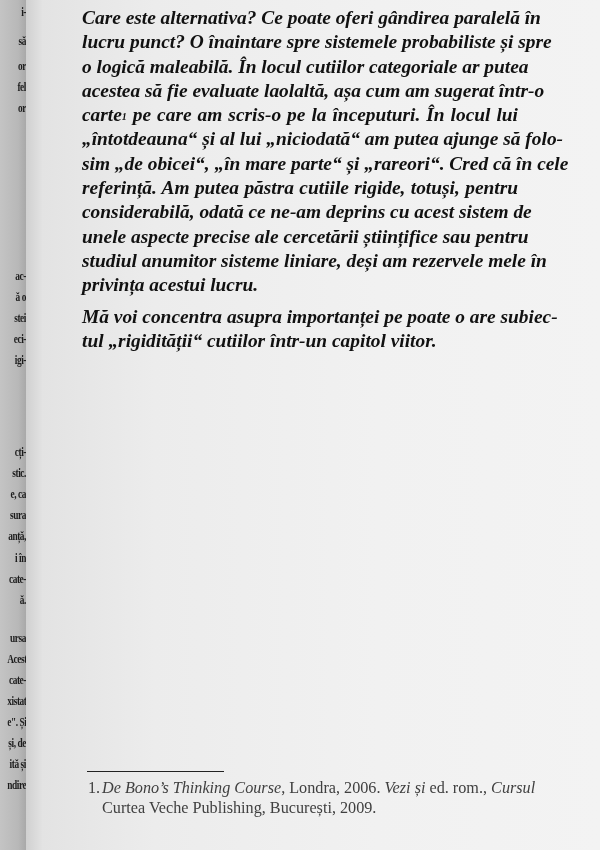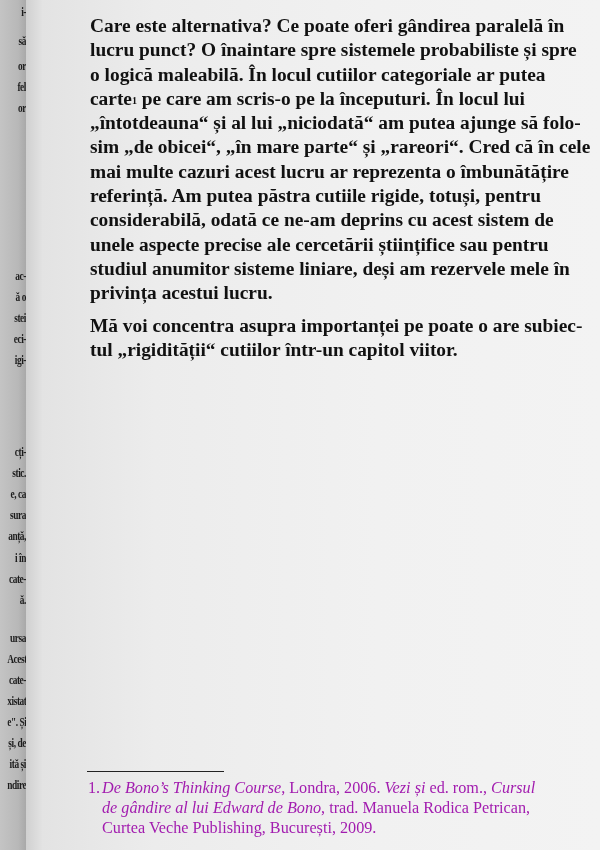--- a/index.html
+++ b/index.html
@@ -25,31 +25,31 @@
     }
     .page {
       position: absolute; left: 42px; top: 0; width: 558px; height: 850px;
       background: linear-gradient(to right, #e3e3e3 0%, #ececec 20%, #f1f1f1 60%, #f3f3f3 100%);
     }
     .body-text {
       position: absolute; left: 82px; top: 6px; width: 436px;
       font-family: "Liberation Serif", serif; font-size: 19.4px; line-height: 24.3px;
       color: #111; font-weight: bold; text-align: justify;
     }
-    .body-text p { margin: 8px; }
+    .body-text p { margin: 0; font-style: italic; }
     .body-text p + p { margin-top: 7px; }
     .line { display: block; text-align: justify; text-align-last: justify; white-space: nowrap; }
     .line.last { text-align-last: left; }
     sup { font-size: 10px; vertical-align: top; position: relative; top: 2px; }
     .footnote-rule {
       position: absolute; left: 87px; top: 771px; width: 137px; height: 1px; background: #222;
     }
     .footnote {
       position: absolute; left: 88px; top: 778px; width: 434px;
-      font-family: "Liberation Serif", serif; font-size: 16.2px; line-height: 20px; color: #a21caf;
+      font-family: "Liberation Serif", serif; font-size: 16.2px; line-height: 20px; color: #404040;
     }
     .footnote .fl { display: block; white-space: nowrap; }
     .footnote .num { display: inline-block; width: 14px; }
     .indent { padding-left: 14px; }
   </style>
 </head>
 <body>
 
 <div class="facing-page" id="facing">
     <span class="facing-line" style="top: 4px;">i-</span>
@@ -80,34 +80,33 @@
     <span class="facing-line" style="top: 777px;">ndire</span>
   </div>
 <div class="spine-shadow"></div>
 <div class="page"></div>
 
 <div class="body-text">
   <p>
     <span class="line">Care este alternativa? Ce poate oferi gândirea paralelă în</span>
     <span class="line">lucru punct? O înaintare spre sistemele probabiliste și spre</span>
     <span class="line">o logică maleabilă. În locul cutiilor categoriale ar putea</span>
+    <span class="line">acestea să fie evaluate laolaltă, așa cum am sugerat într-o</span>
     <span class="line"><span>carte</span><sup>1</sup><span> pe care am scris-o pe la începuturi. În locul lui</span></span>
     <span class="line">„întotdeauna“ și al lui „niciodată“ am putea ajunge să folo-</span>
     <span class="line">sim „de obicei“, „în mare parte“ și „rareori“. Cred că în cele</span>
-    <span class="line">mai multe cazuri acest lucru ar reprezenta o îmbunătățire</span>
     <span class="line">referință. Am putea păstra cutiile rigide, totuși, pentru</span>
     <span class="line">considerabilă, odată ce ne-am deprins cu acest sistem de</span>
     <span class="line">unele aspecte precise ale cercetării științifice sau pentru</span>
     <span class="line">studiul anumitor sisteme liniare, deși am rezervele mele în</span>
     <span class="line last">privința acestui lucru.</span>
   </p>
   <p>
     <span class="line">Mă voi concentra asupra importanței pe poate o are subiec-</span>
     <span class="line last">tul „rigidității“ cutiilor într-un capitol viitor.</span>
   </p>
 </div>
 
 <div class="footnote-rule"></div>
 <div class="footnote">
   <span class="fl"><span class="num">1.</span><i>De Bono’s Thinking Course</i><span>, Londra, 2006. </span><i>Vezi și</i><span> ed. rom., </span><i>Cursul</i></span>
-  <span class="fl indent"><i>de gândire al lui Edward de Bono</i><span>, trad. Manuela Rodica Petrican,</span></span>
   <span class="fl indent">Curtea Veche Publishing, București, 2009.</span>
 </div>
 
 </body></html>

